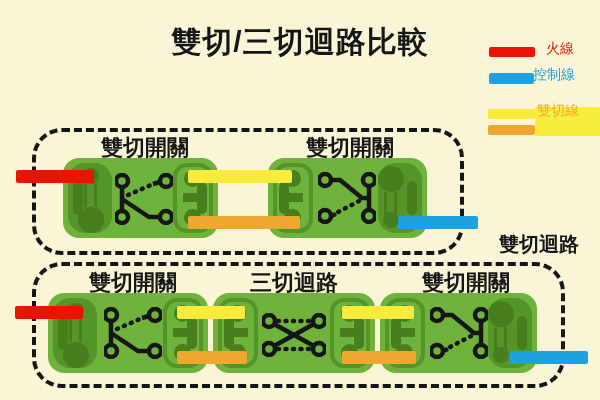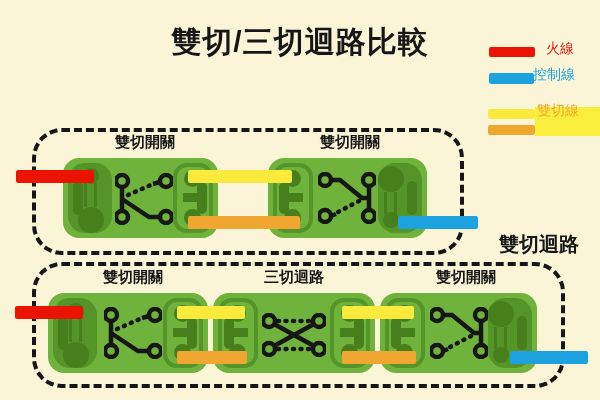--- a/index.html
+++ b/index.html
@@ -16,21 +16,21 @@
   }
   
   .lg-bar{position:absolute;border-radius:2px;z-index:4}
   .lg-label{position:absolute;font-size:14px;font-weight:400;white-space:nowrap;z-index:4}
   .lg-hi{position:absolute;z-index:3}
   
   .sec-label{position:absolute;font-size:20px;font-weight:800;white-space:nowrap;color:var(--c-ink,#161616)}
   .dbox{position:absolute;border:4px dashed var(--c-ink,#161616);border-radius:30px;z-index:1}
   
   .sw{position:absolute;height:80px;background:var(--c-body);border-radius:16px;z-index:2}
-  .sw-label{position:absolute;font-size:15px;font-weight:800;transform:translateX(-50%);white-space:nowrap;z-index:2;color:var(--c-ink,#161616)}
+  .sw-label{position:absolute;font-size:22px;font-weight:800;transform:translateX(-50%);white-space:nowrap;z-index:2;color:var(--c-ink,#161616)}
   .lcap{position:absolute;top:5px;bottom:5px;width:44px;background:var(--c-cap);border-radius:17px}
   .lcap.left{left:5px}.lcap.right{right:5px}
   .slot{position:absolute;width:10px;height:34px;border-radius:5px;background:var(--c-deep);top:18px}
   .lcap.left .slot{right:5px}.lcap.right .slot{right:5px}
   .lcap.left .slot{left:auto;right:5px}
   .lcap.left .slot{left:5px;right:auto}
   .term-s{position:absolute;width:16px;height:16px;border-radius:50%;background:var(--c-deep)}
   .term-b{position:absolute;width:26px;height:26px;border-radius:50%;background:var(--c-deep)}
   .dlines{position:absolute;width:13px;border-left:3px solid var(--c-deep);border-right:3px solid var(--c-deep);box-sizing:border-box}
   .lcap.left  .term-s{left:15px}  .lcap.left  .term-b{left:10px}  .lcap.left  .dlines{left:16px}

